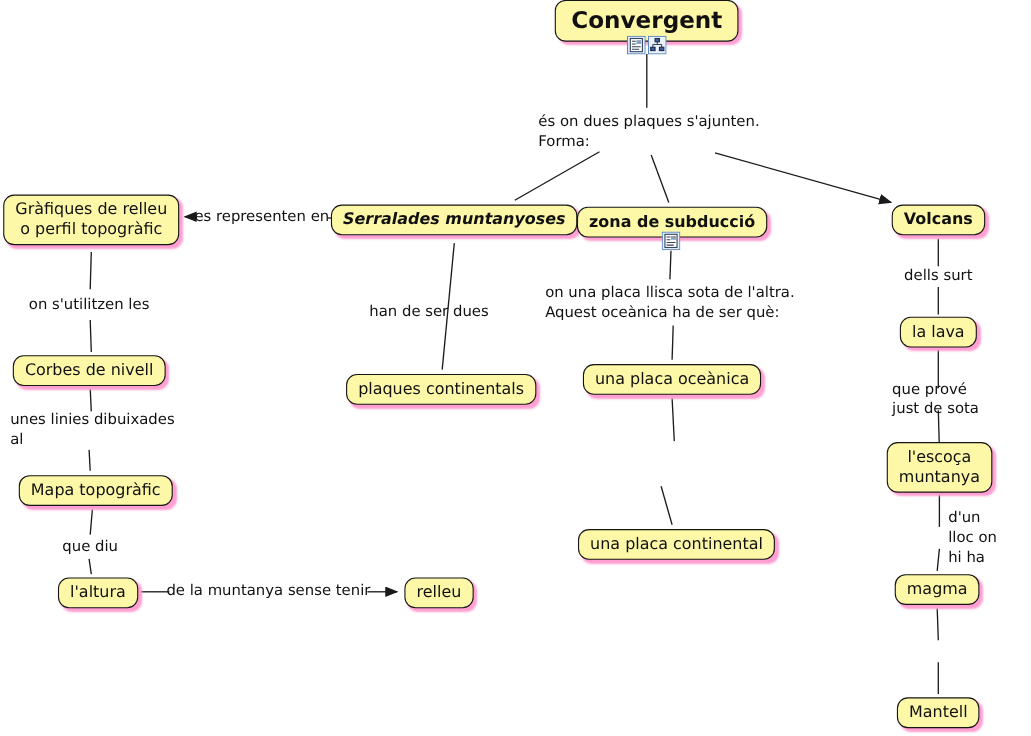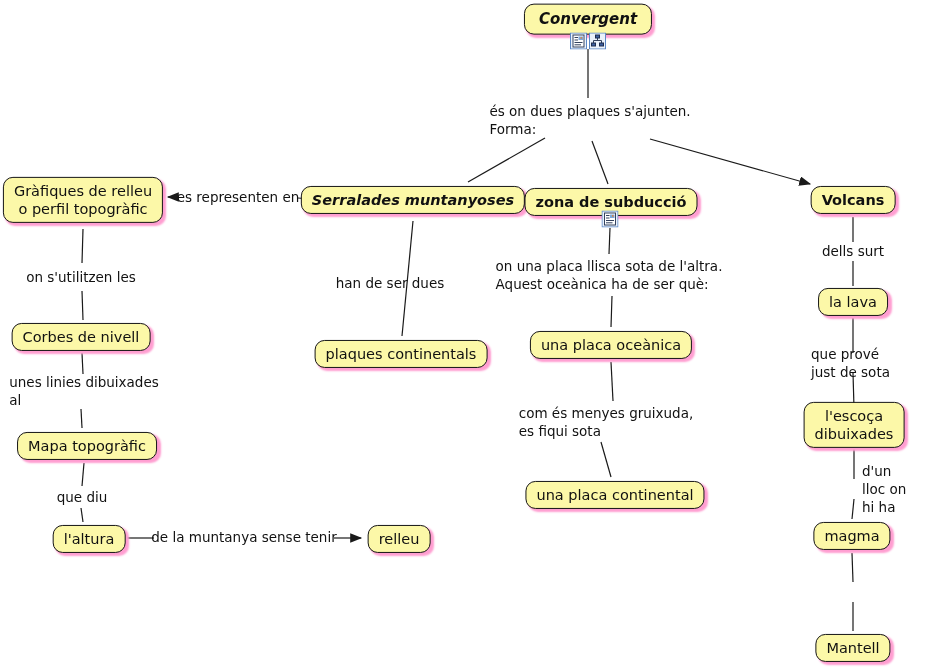--- a/index.html
+++ b/index.html
@@ -9,21 +9,21 @@
   }
   #wires{position:absolute;left:0;top:0;width:937px;height:669px;}
   .node{
     position:absolute;transform:translate(-50%,-50%);
     background:#FCF8A8;border:1.5px solid #151515;border-radius:10px;
     padding:4px 10px;font-size:14.5px;line-height:1.25;text-align:center;
     white-space:pre-line;box-shadow:3px 3px 2px #FF9ED1;cursor:default;
   }
   .node.bold{font-weight:bold;}
   .node.italic{font-style:italic;}
-  .node.root{font-size:15px;font-weight:bold;padding:5px 14px;font-style:italic;}
+  .node.root{font-size:21px;font-weight:bold;padding:5px 14px;}
   .phrase{
     position:absolute;transform:translate(-50%,-50%);
     font-size:13.5px;line-height:1.35;text-align:left;white-space:pre-line;
   }
   .iconrow{
     position:absolute;transform:translate(-50%,-50%);
     display:flex;gap:2px;
   }
   .cmicon{display:block;cursor:pointer;}
 </style>
@@ -73,41 +73,39 @@
 Forma:</div>
   <div class="phrase" style="left:238px;top:197px">es representen en</div>
   <div class="phrase" style="left:81px;top:277px">on s'utilitzen les</div>
   <div class="phrase" style="left:84px;top:391px">unes linies dibuixades
 al</div>
   <div class="phrase" style="left:82px;top:497px">que diu</div>
   <div class="phrase" style="left:244px;top:537px">de la muntanya sense tenir</div>
   <div class="phrase" style="left:390px;top:283px">han de ser dues</div>
   <div class="phrase" style="left:609px;top:275px">on una placa llisca sota de l'altra.
 Aquest oceànica ha de ser què:</div>
-  <div class="phrase" style="left:606px;top:422px">com és menyes gruixuda,
-es fiqui sota</div>
   <div class="phrase" style="left:853px;top:251px">dells surt</div>
   <div class="phrase" style="left:853px;top:363px">que prové just de sota</div>
   <div class="phrase" style="left:887px;top:489px">d'un lloc on hi ha</div>
 
   <div class="node root" style="left:588px;top:19px">Convergent</div>
   <div class="node" style="left:83px;top:200px">Gràfiques de relleu
 o perfil topogràfic</div>
   <div class="node bold italic" style="left:413px;top:200px">Serralades muntanyoses</div>
   <div class="node bold" style="left:611px;top:202px">zona de subducció</div>
   <div class="node bold" style="left:853px;top:200px">Volcans</div>
   <div class="node" style="left:81px;top:337px">Corbes de nivell</div>
   <div class="node" style="left:87px;top:446px">Mapa topogràfic</div>
   <div class="node" style="left:89px;top:539px">l'altura</div>
   <div class="node" style="left:399px;top:539px">relleu</div>
   <div class="node" style="left:401px;top:354px">plaques continentals</div>
   <div class="node" style="left:611px;top:345px">una placa oceànica</div>
   <div class="node" style="left:615px;top:495px">una placa continental</div>
   <div class="node" style="left:853px;top:302px">la lava</div>
-  <div class="node" style="left:854px;top:425px">l'escoça dibuixades</div>
+  <div class="node" style="left:854px;top:425px">l'escoça muntanya</div>
   <div class="node" style="left:852px;top:536px">magma</div>
   <div class="node" style="left:853px;top:648px">Mantell</div>
 
   <div class="iconrow" style="left:588px;top:41px">
     <svg class="cmicon" width="17" height="17">
       <rect x="0.5" y="0.5" width="16" height="16" fill="#EAF1FB" stroke="#5B87C5"></rect>
       <rect x="3" y="2.5" width="11" height="12" fill="#ffffff" stroke="#33425e" stroke-width="1"></rect>
       <rect x="8.5" y="4" width="4.5" height="3.5" fill="#7FA8D9"></rect>
       <rect x="10.5" y="4.7" width="1.6" height="1.4" fill="#E08030"></rect>
       <line x1="4.5" y1="5" x2="8" y2="5" stroke="#33425e"></line>

